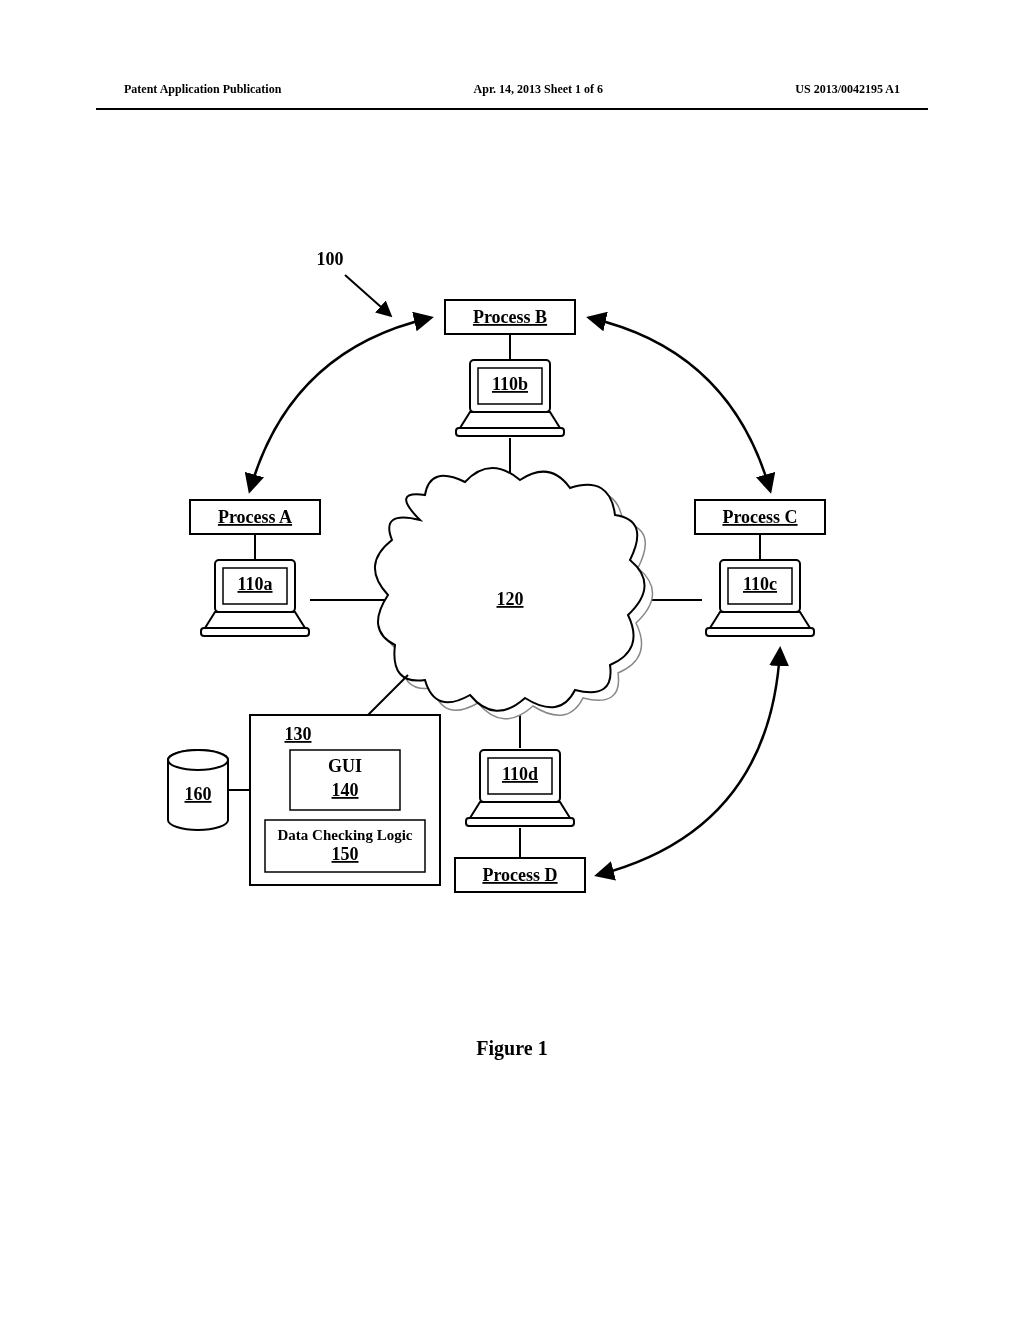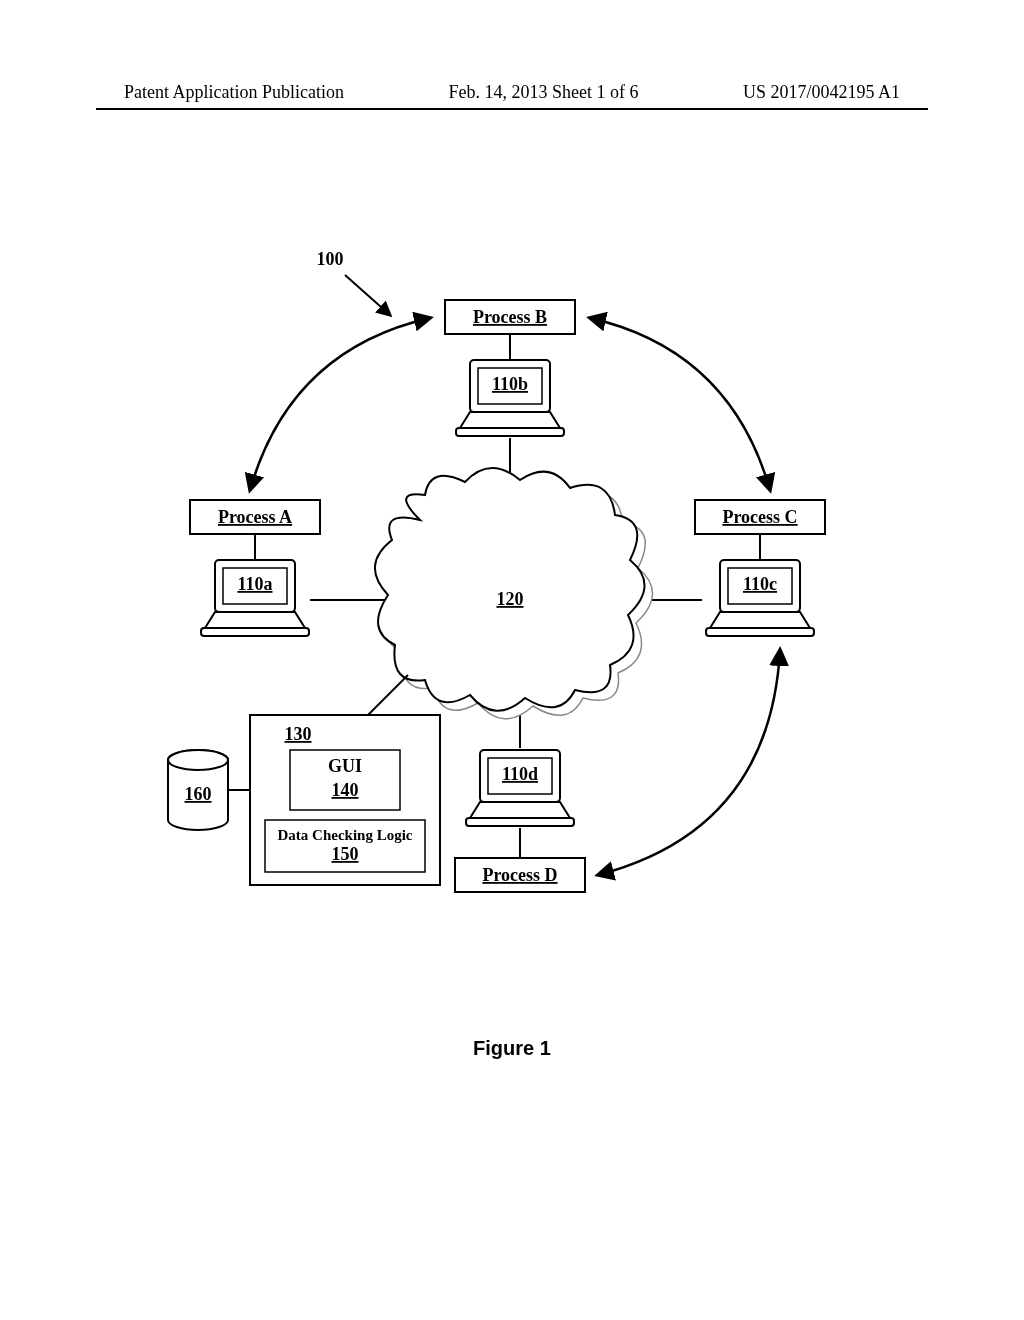--- a/index.html
+++ b/index.html
@@ -16,38 +16,38 @@
     inset: 0;
   }
   .header {
     position: absolute;
     top: 82px;
     left: 0;
     right: 0;
     display: flex;
     justify-content: space-between;
     padding: 0 124px 0 124px;
-    font-size: 18px;
-    font-weight: normal;
+    font-size: 12px;
+    font-weight: bold;
   }
   .header-line {
     position: absolute;
     top: 108px;
     left: 96px;
     right: 96px;
     height: 2px;
     background: #000;
   }
   .figure-caption {
     position: absolute;
     bottom: 260px;
     left: 0;
     right: 0;
     text-align: center;
-    font-family: Liberation Sans, sans-serif;
+    font-family: Liberation Serif, serif;
     font-weight: bold;
     font-size: 20px;
   }
   .svg-container {
     position: absolute;
     left: 120px;
     top: 220px;
     width: 770px;
     height: 770px;
     font-weight: bold;
@@ -64,22 +64,22 @@
     text-anchor: middle;
   }
   .underline { text-decoration: underline; }
 </style>
 </head>
 <body>
 
 <div class="page">
   <div class="header">
     <span>Patent Application Publication</span>
-    <span>Feb. 14, 2013  Sheet 1 of 6</span>
-    <span>US 2017/0042195 A1</span>
+    <span>Apr. 14, 2013  Sheet 1 of 6</span>
+    <span>US 2013/0042195 A1</span>
   </div>
   <div class="header-line"></div>
 
   <div class="svg-container">
     <svg viewBox="0 0 770 770">
       <defs>
         <marker id="arrow" viewBox="0 0 10 10" refX="8" refY="5" markerWidth="8" markerHeight="8" orient="auto-start-reverse">
           <path d="M 0 0 L 10 5 L 0 10 z" fill="#000"></path>
         </marker>
       </defs>

